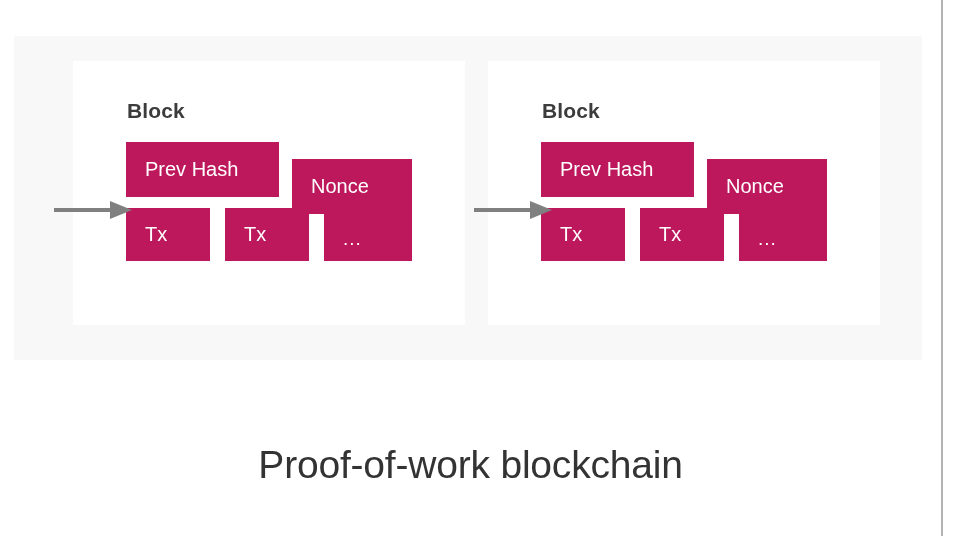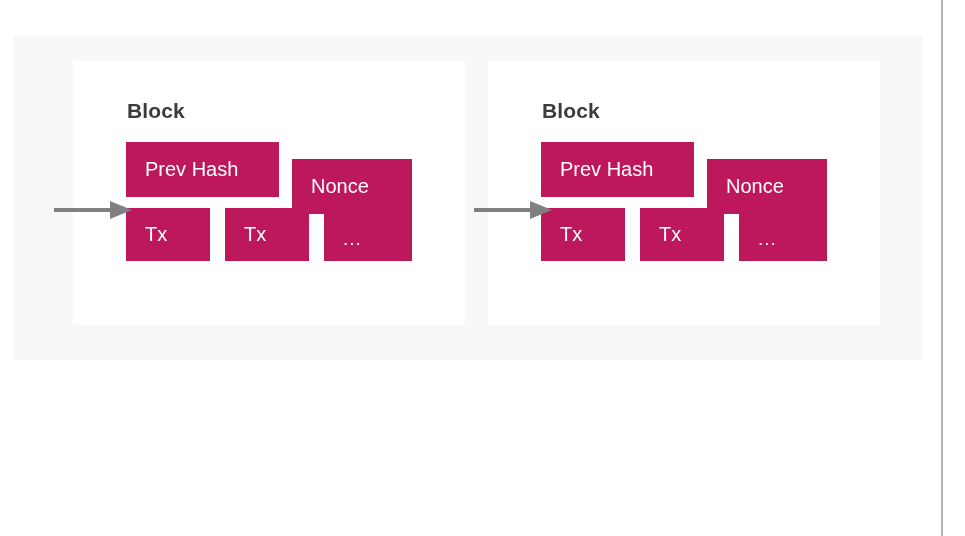--- a/index.html
+++ b/index.html
@@ -159,16 +159,17 @@
 
     <div class="arrow arrow-2">
       <svg width="78" height="34" viewBox="0 0 78 34">
         <line x1="0" y1="17" x2="58" y2="17" stroke="#808080" stroke-width="4"></line>
         <polygon points="56,8 78,17 56,26" fill="#808080"></polygon>
       </svg>
     </div>
 
   </div>
 
+  <div class="page-title">Proof-of-work blockchain</div>
 
   <div class="edge-rule"></div>
 
 </div>
 
 </body></html>

